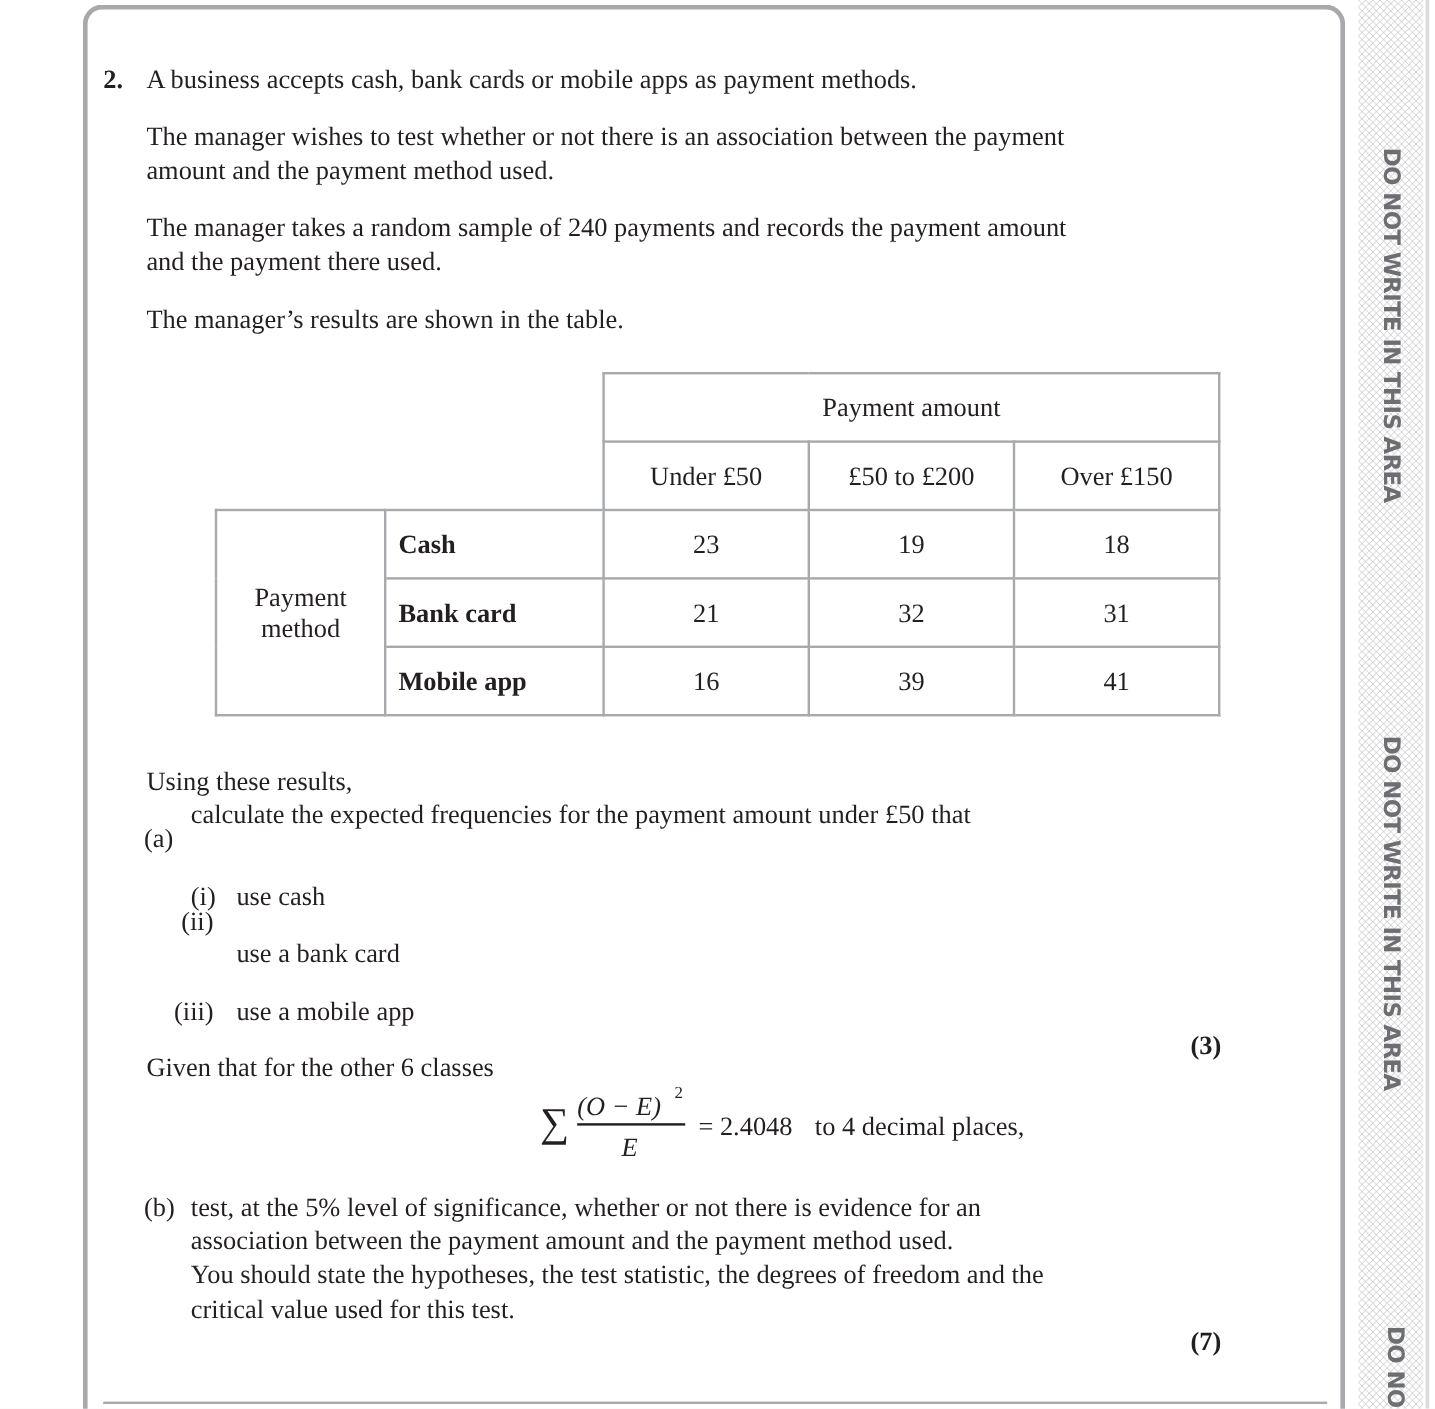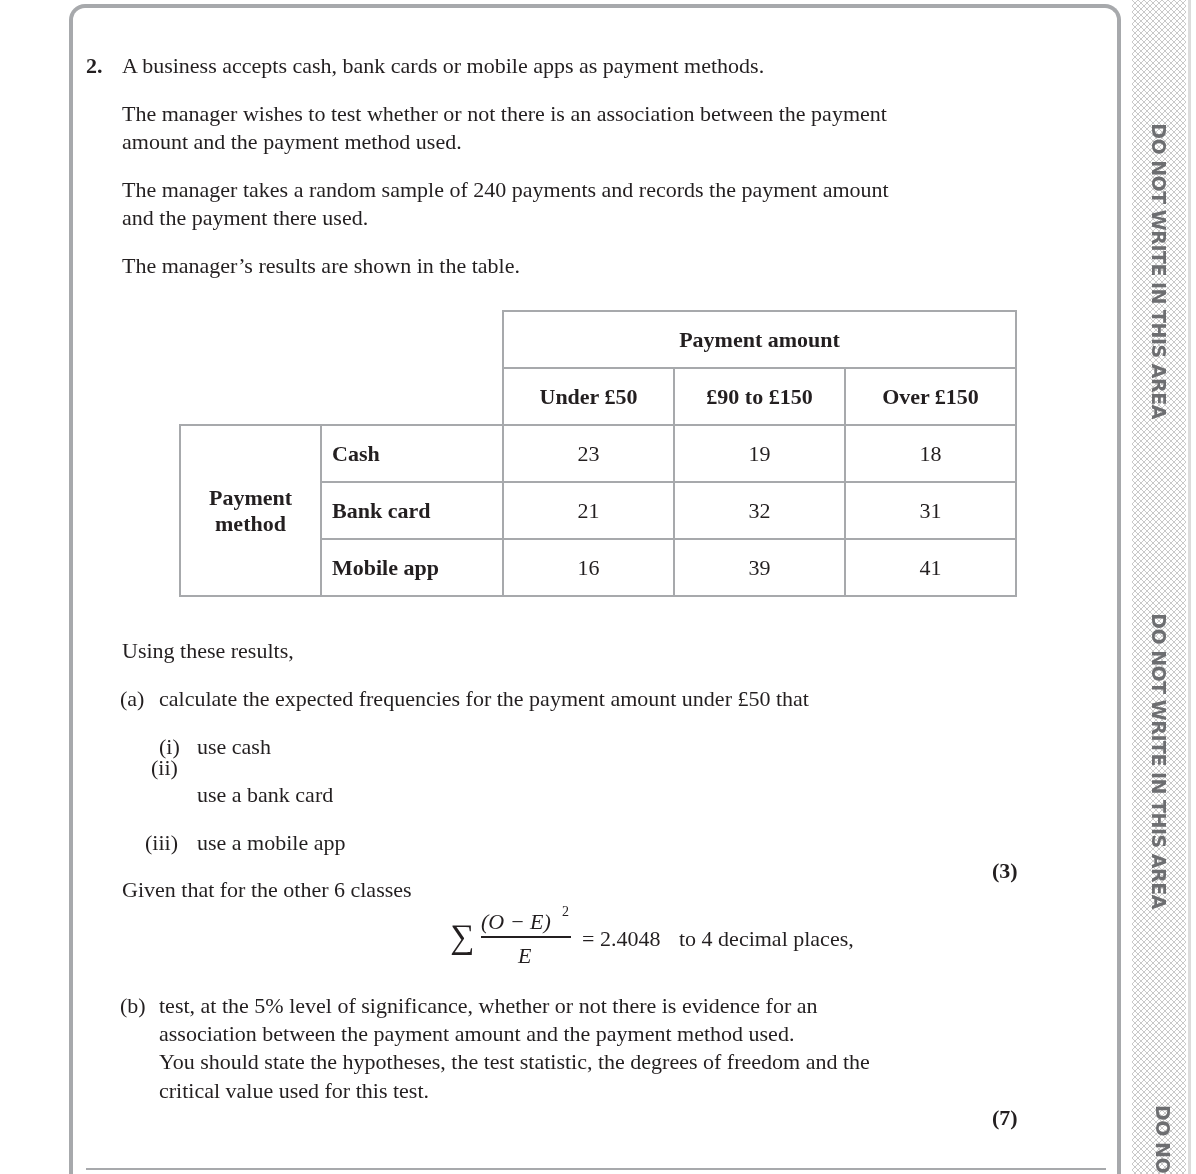--- a/index.html
+++ b/index.html
@@ -18,21 +18,21 @@
     .margin-text { position: absolute; left: 1159px; transform: translateX(-50%) rotate(90deg);
       transform-origin: center; white-space: nowrap;
       font-family: "DejaVu Sans", "Liberation Sans", sans-serif; font-weight: bold;
       font-size: 19px; color: #6d6e71; letter-spacing: -0.5px; }
     .t { position: absolute; font-size: 22px; line-height: 28px; white-space: nowrap; }
     .qnum { font-weight: bold; }
     .marks { position: absolute; font-weight: bold; font-size: 22px; }
     table.data { position: absolute; left: 179px; top: 310px; border-collapse: collapse; }
     table.data td { border: 2px solid #a7a9ac; text-align: center; font-size: 22px; padding: 0; }
     table.data td.empty { border: none; }
-    table.data td.hdr { font-weight: bold; text-align: center; }
+    table.data td.hdr { font-weight: normal; text-align: center; }
     table.data td.rowlab { font-weight: bold; text-align: left; padding-left: 10px; }
     .bottom-rule { position: absolute; left: 86px; top: 1168px; width: 1020px; height: 2px; background: #a7a9ac; }
     .sigma { position: absolute; font-size: 34px; line-height: 34px; }
   </style>
 </head>
 <body>
 
 <div class="frame"></div>
 
 <div class="margin-strip"></div>
@@ -56,21 +56,21 @@
   <tbody>
       <tr style="height:57px;">
     <td class="empty" style="width:141px;"></td>
     <td class="empty" style="width:181px;"></td>
     <td class="hdr" colspan="3">Payment amount</td>
   </tr>
   <tr style="height:57px;">
     <td class="empty"></td>
     <td class="empty"></td>
     <td class="hdr" style="width:169px;">Under £50</td>
-    <td class="hdr" style="width:169px;">£90 to £150</td>
+    <td class="hdr" style="width:169px;">£50 to £200</td>
     <td class="hdr" style="width:169px;border-radius:17px;">Over £150</td>
   </tr>
   <tr style="height:57px;">
     <td class="hdr" rowspan="3">
       <span>Payment</span><br>
       <span>method</span>
     </td>
     <td class="rowlab">Cash</td>
     <td>23</td>
     <td>19</td>
@@ -86,21 +86,21 @@
     <td class="rowlab">Mobile app</td>
     <td>16</td>
     <td>39</td>
     <td>41</td>
   </tr>
 </tbody>
   </table>
 
 <div class="t" style="left:122px; top:637px;">Using these results,</div>
 <div class="t" style="left:120px; top:685px;">(a)</div>
-<div class="t" style="left:159px; top:685px;">calculate the expected frequencies for the payment amount under £50 that</div>
+<div class="t" style="left:159px; top:665px;">calculate the expected frequencies for the payment amount under £50 that</div>
 
 <div class="t" style="left:159px; top:733px;">(i)</div>
 <div class="t" style="left:197px; top:733px;">use cash</div>
 <div class="t" style="left:151px; top:754px;">(ii)</div>
 <div class="t" style="left:197px; top:781px;">use a bank card</div>
 <div class="t" style="left:145px; top:829px;">(iii)</div>
 <div class="t" style="left:197px; top:829px;">use a mobile app</div>
 
 <div class="marks" style="left:992px; top:858px;">(3)</div>
 

